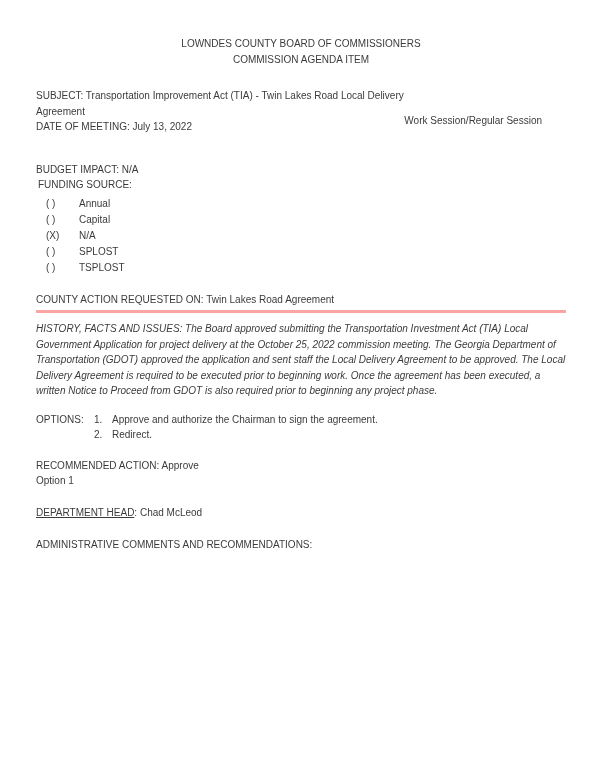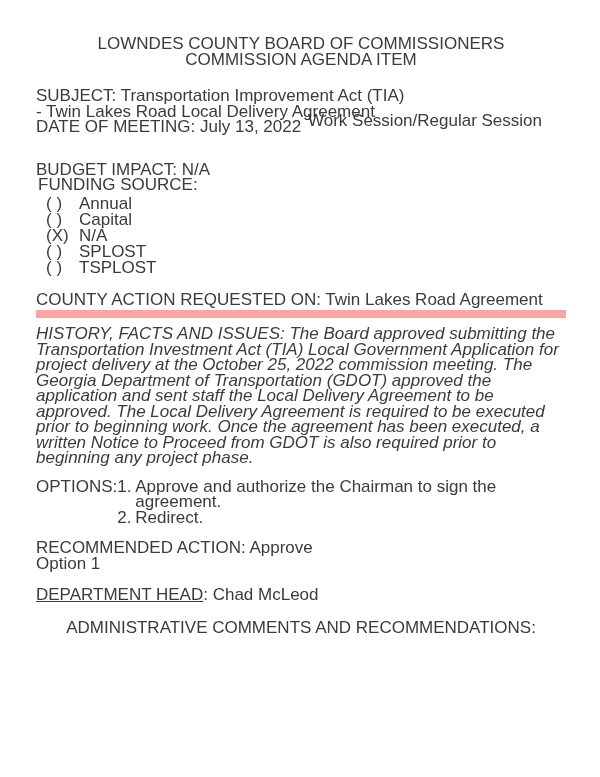--- a/index.html
+++ b/index.html
@@ -6,21 +6,21 @@
     margin: 0;
     padding: 0;
     background: #ffffff;
   }
   .page {
     position: relative;
     width: 600px;
     height: 777px;
     background: #ffffff;
     font-family: "Liberation Sans", sans-serif;
-    font-size: 17px;
+    font-size: 10px;
     line-height: 15.5px;
     color: #3b3b3b;
     overflow: hidden;
     box-sizing: border-box;
     padding: 36px 34px 0 36px;
   }
   .title-block {
     text-align: center;
     line-height: 16px;
     margin-bottom: 20px;
@@ -55,21 +55,21 @@
   .funding-mark {
     width: 22px;
     flex: 0 0 22px;
   }
   .funding-option-label {
     padding-left: 11px;
   }
   .county-action {
     margin-top: 15px;
     padding-bottom: 3px;
-    border-bottom: 8px solid #fca5a5;
+    border-bottom: 3px solid #fca5a5;
     margin-bottom: 8px;
   }
   .history {
     width: 536px;
     margin-bottom: 13px;
     font-style: italic;
   }
   .options-row {
     display: flex;
     margin-bottom: 15px;
@@ -91,21 +91,20 @@
     margin-bottom: 17px;
   }
   .dept-col-left {
     flex: 0 0 202px;
   }
   .u {
     text-decoration: underline;
   }
   .admin-comments {
     margin-bottom: 0;
-    text-align: center;
   }
 </style>
 </head>
 <body>
 
 <div class="page">
 
   <div class="title-block">
     <div>LOWNDES COUNTY BOARD OF COMMISSIONERS</div>
     <div>COMMISSION AGENDA ITEM</div>

